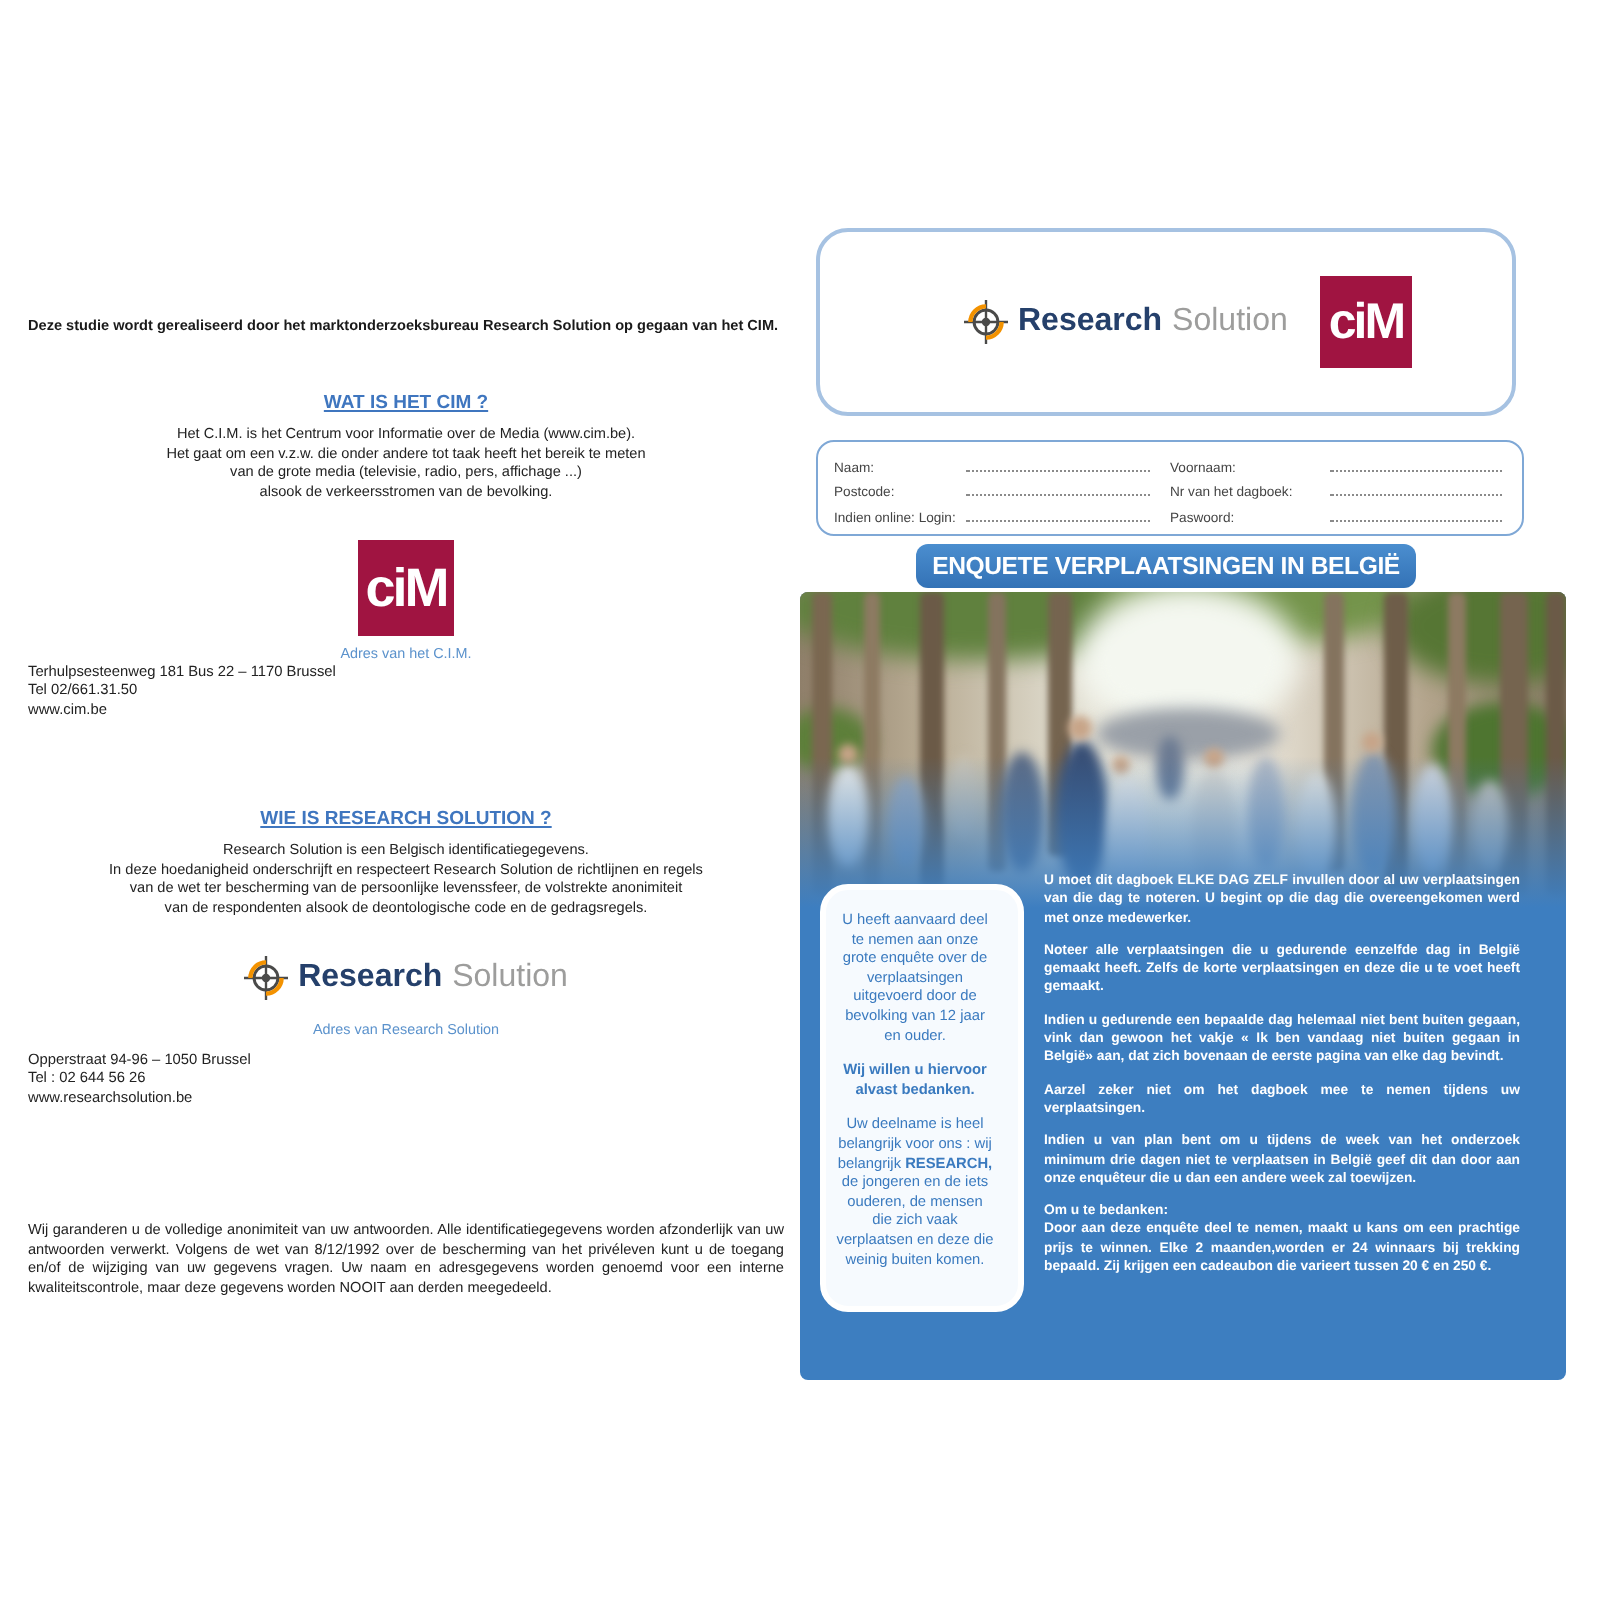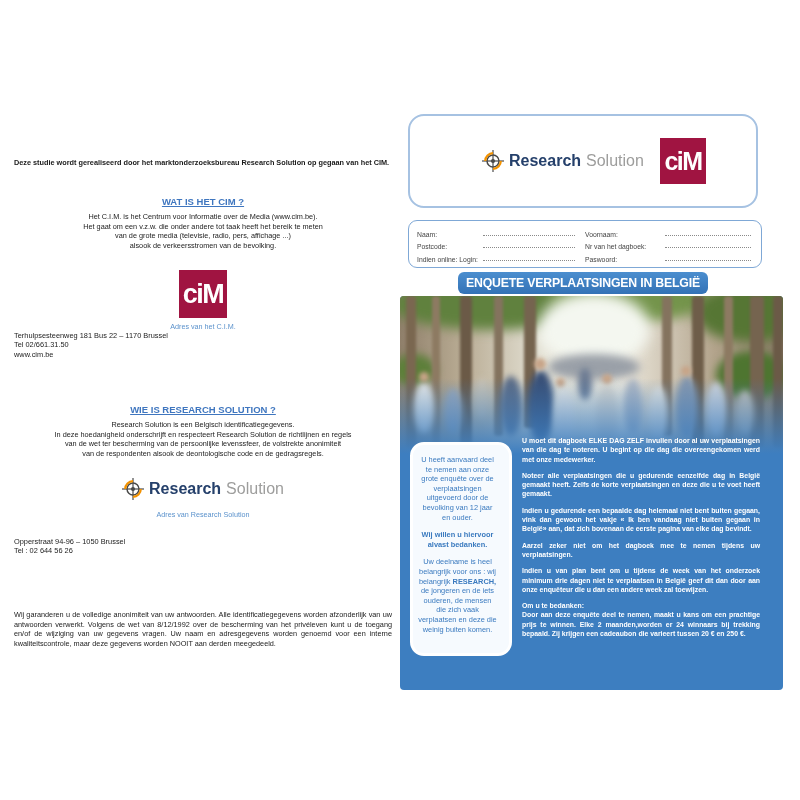--- a/index.html
+++ b/index.html
@@ -102,23 +102,24 @@
         <path d="M 3.5 12 A 8.5 8.5 0 0 1 12 3.5" fill="none" stroke="#f39200" stroke-width="2.4"></path>
         <path d="M 20.5 12 A 8.5 8.5 0 0 1 12 20.5" fill="none" stroke="#f39200" stroke-width="2.4"></path>
         <circle cx="12" cy="12" r="2.3" fill="#4a4a49"></circle>
       </svg>
     </span>
     <span class="rs-word1">Research</span>
     <span class="rs-word2">Solution</span>
   </div>
 
   <div class="abs addr-label" style="left:0; top:352px;">Adres van Research Solution</div>
-  <div class="abs addr-lines" style="left:0; top:379px;">
+  <div class="abs addr-lines" style="left:0; top:367px;">
     <div>Opperstraat 94-96 – 1050 Brussel</div>
     <div>Tel : 02 644 56 26</div>
+    <div>www.researchsolution.be</div>
   </div>
 
   <div class="abs lp-privacy">Wij garanderen u de volledige anonimiteit van uw antwoorden. Alle identificatiegegevens worden afzonderlijk van uw antwoorden verwerkt. Volgens de wet van 8/12/1992 over de bescherming van het privéleven kunt u de toegang en/of de wijziging van uw gegevens vragen. Uw naam en adresgegevens worden genoemd voor een interne kwaliteitscontrole, maar deze gegevens worden NOOIT aan derden meegedeeld.</div>
 </div>
 
 <div class="abs page-right">
   <div class="rp-inner">
 
     <div class="logo-box">
       <div class="rs-logo" style="margin-left:72px; font-size:16px;">

